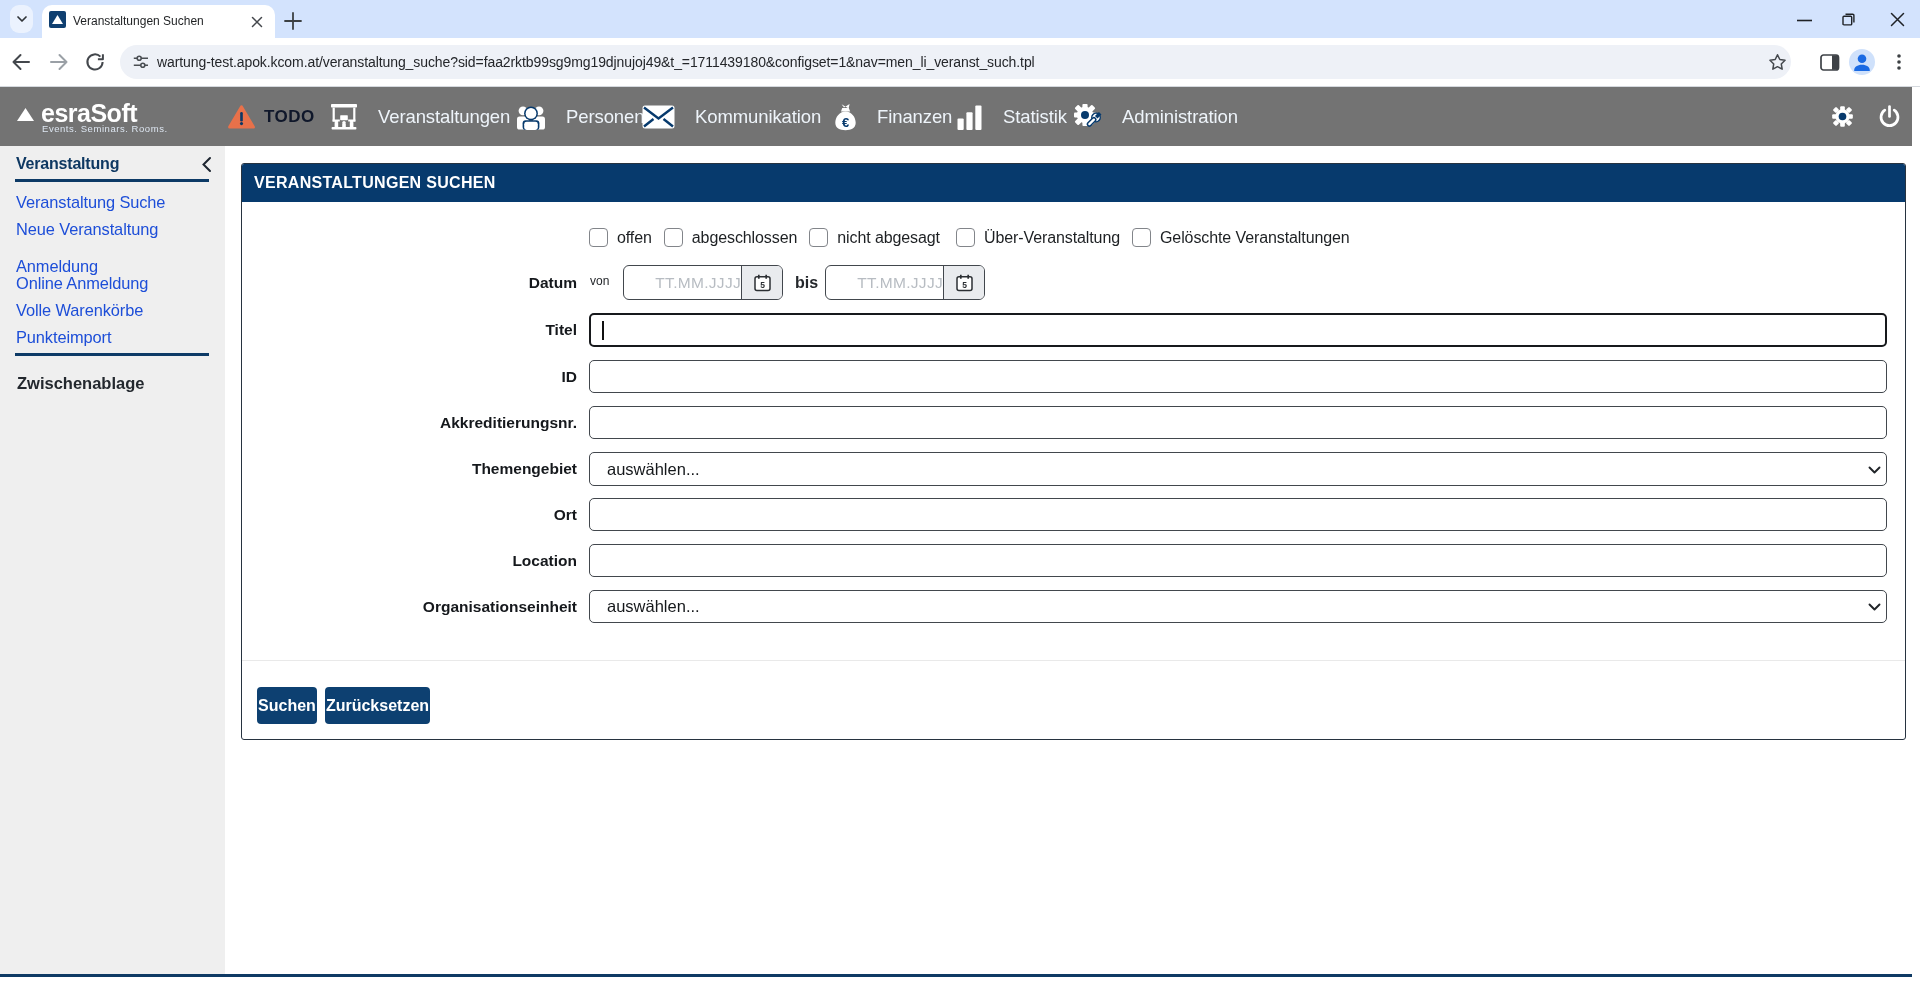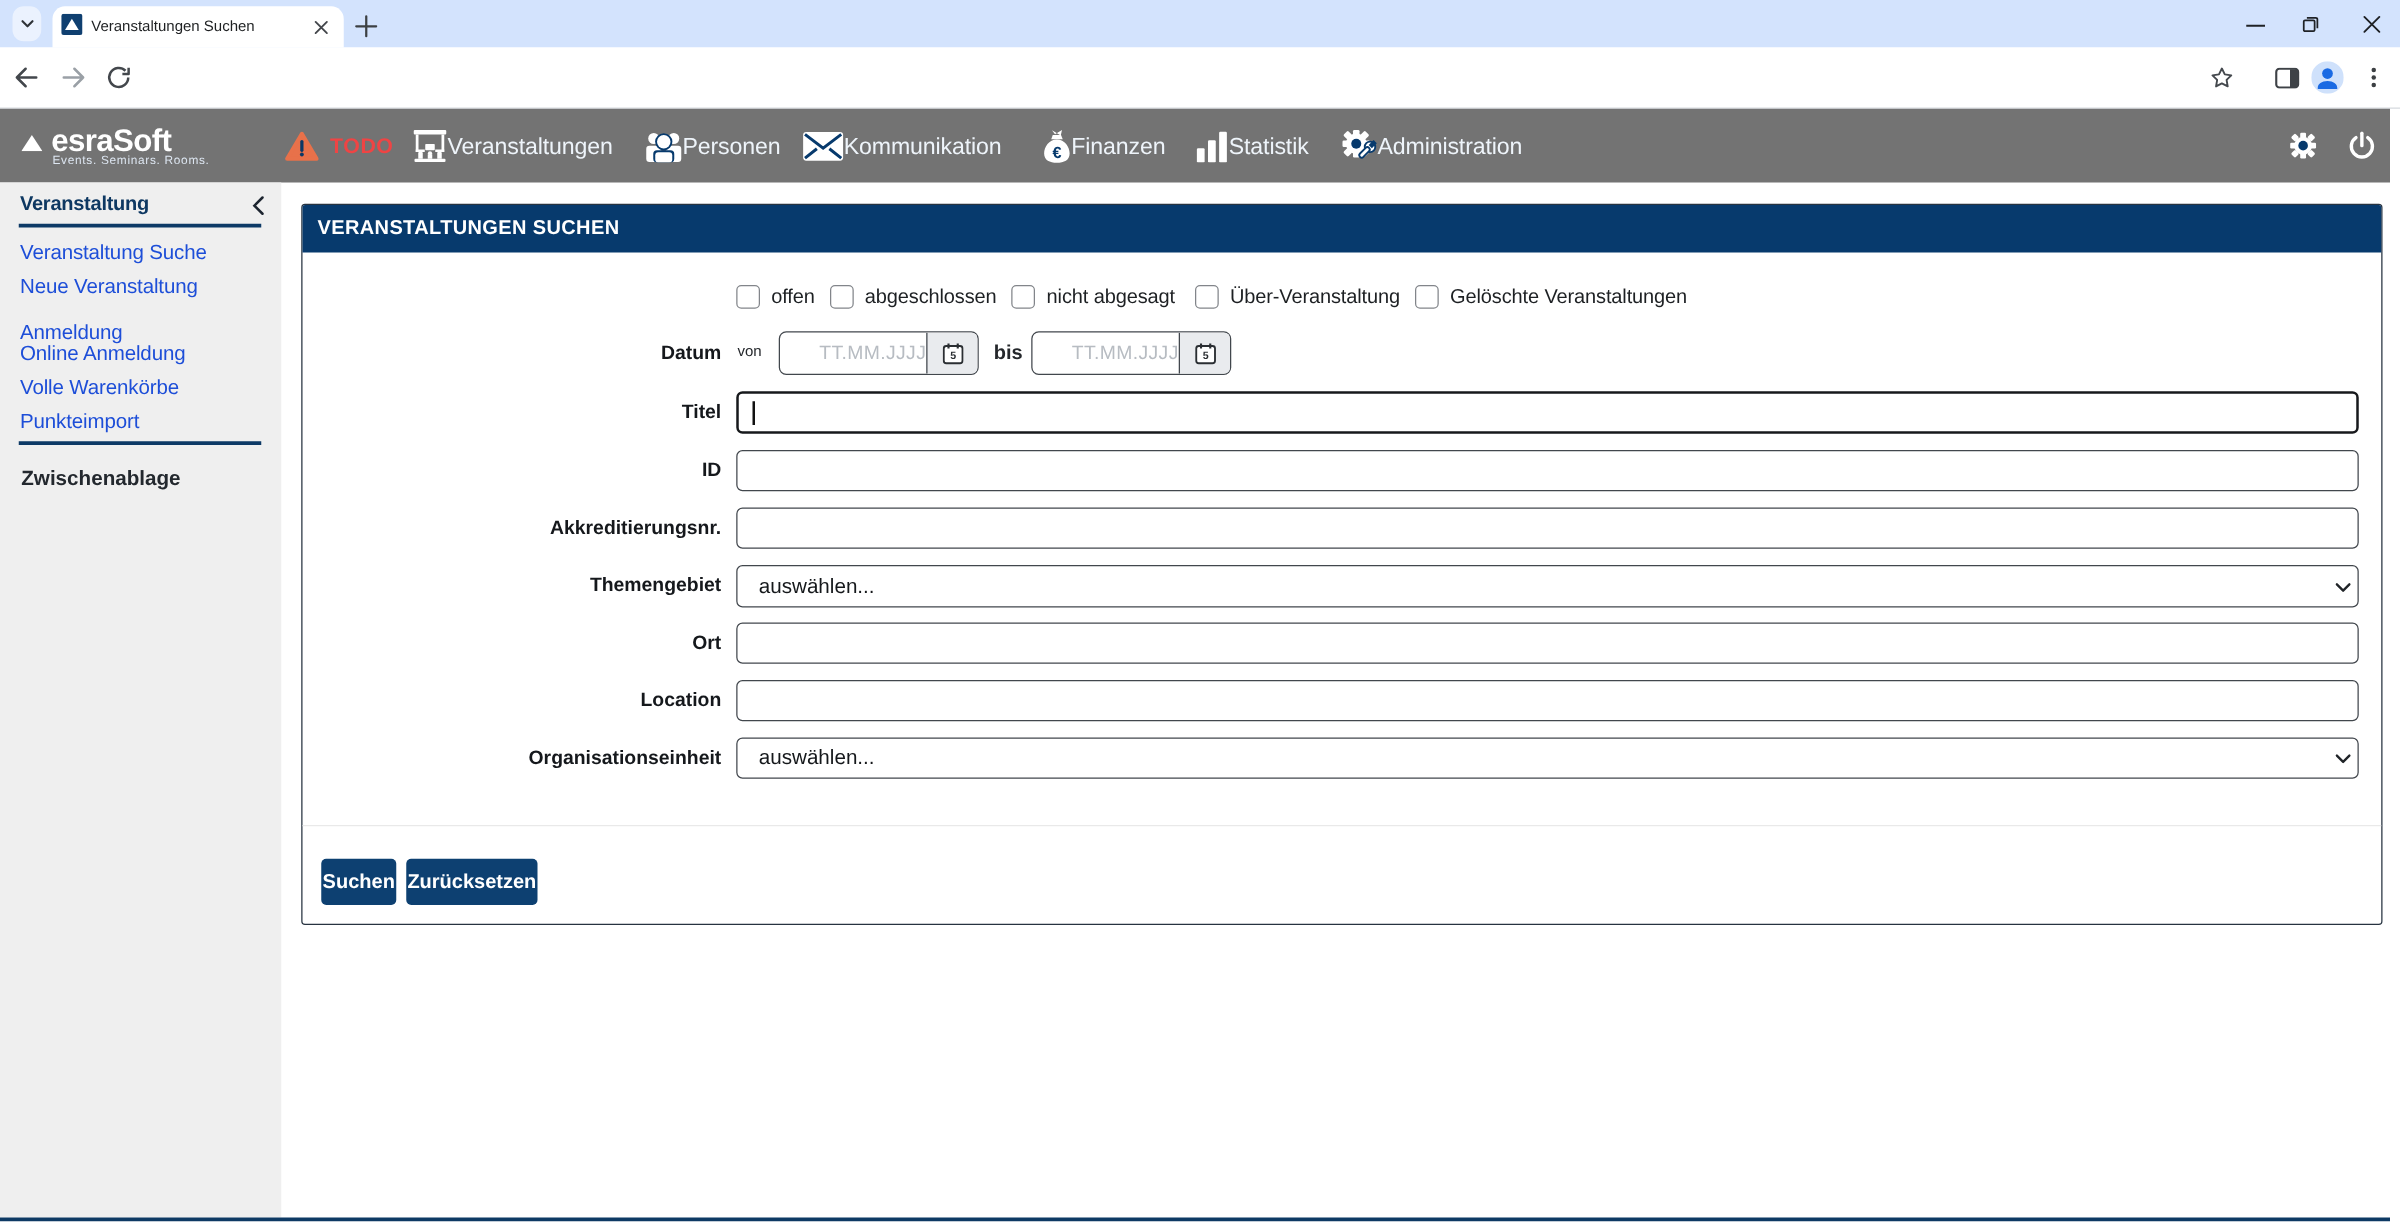--- a/index.html
+++ b/index.html
@@ -31,21 +31,21 @@
 #cbrow { position:absolute; left:589px; top:228px; display:flex; align-items:center; height:19px; }
 .cb { width:19px; height:19px; border:1.5px solid #82858a; border-radius:4px; background:#fff; margin-right:9px; flex:none; }
 .cblab { font-size:16px; color:#1d2023; margin-right:12px; white-space:nowrap; letter-spacing:-0.1px; }
 .dgroup { position:absolute; top:265px; height:35px; border:1px solid #42474d; border-radius:6px; background:#fff; display:flex; overflow:hidden;text-align:right; }
 .dinp { width:117px; height:100%; font-size:15.5px; color:#b7bcc2; line-height:33px; padding-left:11px; letter-spacing:0.3px; }
 .dbtn { width:41px; height:100%; background:#e9ebee; border-left:1px solid #42474d; display:flex; align-items:center; justify-content:center; }
 #sep { position:absolute; left:242px; top:660px; width:1663px; height:1px; background:#e9e9e9; }
 #btns { position:absolute; left:257px; top:687px; display:flex; gap:8px; }
 .btn { height:37px; background:#0d4071; border-radius:4px; color:#fff; font-weight:bold; font-size:16px; display:flex; align-items:center; justify-content:center; font-family:"Liberation Sans", sans-serif; }
 
-.nav { position:absolute; top:87px; height:59px; display:flex; align-items:center; gap:0; color:#eef4fa; font-size:18.5px; letter-spacing:-0.1px; white-space:nowrap; }
+.nav { position:absolute; top:87px; height:59px; display:flex; align-items:center; gap:20px; color:#eef4fa; font-size:18.5px; letter-spacing:-0.1px; white-space:nowrap; }
 </style>
 </head>
 <body>
 
 <div id="tabbar">
   <div id="tsearch">
       <svg width="14" height="14" viewBox="0 0 14 14">
         <path d="M3 5l4 4 4-4" stroke="#303438" stroke-width="1.7" fill="none" stroke-linecap="round" stroke-linejoin="round"></path>
       </svg>
     </div>
@@ -78,20 +78,29 @@
   <svg class="abs" style="left:9px;top:12px" width="24" height="24" viewBox="0 0 24 24">
       <path d="M20 12H4.5 M11.5 5l-7 7 7 7" fill="none" stroke="#43474c" stroke-width="2" stroke-linecap="round" stroke-linejoin="round"></path>
     </svg>
   <svg class="abs" style="left:47px;top:12px" width="24" height="24" viewBox="0 0 24 24">
       <path d="M4 12h15.5 M12.5 5l7 7-7 7" fill="none" stroke="#9aa0a6" stroke-width="2" stroke-linecap="round" stroke-linejoin="round"></path>
     </svg>
   <svg class="abs" style="left:84px;top:13px" width="22" height="22" viewBox="0 0 22 22">
       <path d="M18.6 11a7.6 7.6 0 1 1-2.2-5.4" fill="none" stroke="#43474c" stroke-width="2"></path>
       <path d="M18.9 3.2v5h-5" fill="none" stroke="#43474c" stroke-width="2" stroke-linejoin="round"></path>
     </svg>
+  <div id="omni">
+    <svg class="abs" style="left:13px;top:9px" width="16" height="16" viewBox="0 0 16 16" stroke="#4a4e53" stroke-width="1.6" fill="none">
+        <circle cx="6.2" cy="4.3" r="2"></circle>
+        <path d="M0.8 4.3h3.4 M8.2 4.3h6.8"></path>
+        <circle cx="9.8" cy="11.3" r="2"></circle>
+        <path d="M0.8 11.3h7 M11.8 11.3h3.2"></path>
+      </svg>
+    <span id="urltext">wartung-test.apok.kcom.at/veranstaltung_suche?sid=faa2rktb99sg9mg19djnujoj49&amp;t_=1711439180&amp;configset=1&amp;nav=men_li_veranst_such.tpl</span>
+  </div>
   <svg class="abs" style="left:1768px;top:15px" width="19" height="19" viewBox="0 0 20 20">
       <path d="M10 1.9l2.45 4.96 5.48.8-3.97 3.86.94 5.45L10 14.4l-4.9 2.57.94-5.45L2.07 7.66l5.48-.8z" fill="none" stroke="#45494e" stroke-width="1.6" stroke-linejoin="round"></path>
     </svg>
   <svg class="abs" style="left:1820px;top:16px" width="20" height="17" viewBox="0 0 20 17">
       <rect x="1" y="1" width="17.5" height="15" rx="2.5" fill="none" stroke="#3e4247" stroke-width="1.7"></rect>
       <path d="M12 1.3h4.5a2.2 2.2 0 0 1 2.2 2.2v10a2.2 2.2 0 0 1-2.2 2.2H12z" fill="#3e4247"></path>
     </svg>
   <svg class="abs" style="left:1849px;top:11px" width="26" height="26" viewBox="0 0 26 26">
       <circle cx="13" cy="13" r="13" fill="#cfe1fb"></circle>
       <circle cx="13" cy="9.8" r="4.3" fill="#1a6ae3"></circle>
@@ -105,21 +114,21 @@
 </div>
 <div id="chromeline"></div>
 
 <div id="appheader">
   <svg class="abs" style="left:17px;top:21px" width="17" height="13" viewBox="0 0 17 13">
       <path d="M8.5 0 L17 13 H0 Z" fill="#fff"></path>
     </svg>
   <div class="abs" style="left:41px;top:12px;font-size:25px;font-weight:bold;color:#fff;letter-spacing:-0.5px;">esraSoft</div>
   <div class="abs" style="left:42px;top:36px;font-size:9.5px;color:#dde6f1;letter-spacing:0.55px;">Events. Seminars. Rooms.</div>
 </div>
-<div class="nav" style="left:228px;gap:9px;color:#ef4444;font-weight:bold;font-size:17px;letter-spacing:0.5px;">
+<div class="nav" style="left:228px;gap:9px;color:#0f172a;font-weight:bold;font-size:17px;letter-spacing:0.5px;">
   <svg width="27" height="24" viewBox="0 0 27 24">
       <path d="M13.5 2 L25.3 22 H1.7 Z" fill="#e8714a" stroke="#e8714a" stroke-width="3.2" stroke-linejoin="round"></path>
       <path d="M13.5 8.2v7" stroke="#0b3866" stroke-width="2.6" stroke-linecap="round"></path>
       <circle cx="13.5" cy="18.6" r="1.55" fill="#0b3866"></circle>
     </svg>
   <span>TODO</span>
 </div>
 <div class="nav" style="left:330px">
   <svg width="28" height="27" viewBox="0 0 28 27" fill="#fff">
     <rect x="1" y="1" width="26" height="3.6" rx="0.8"></rect>

